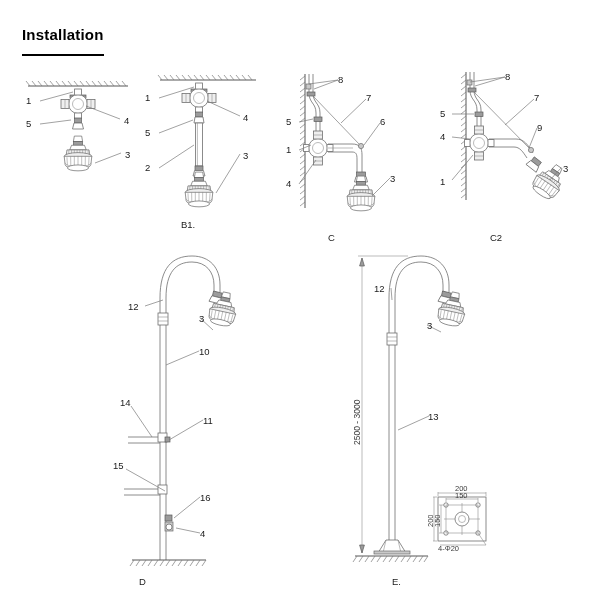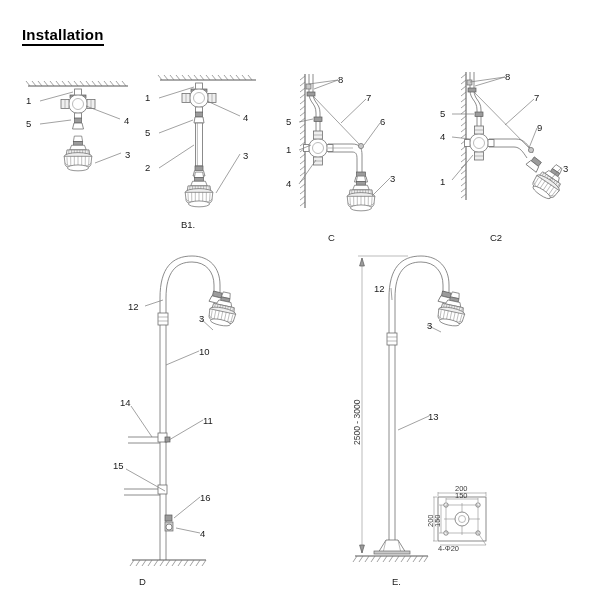--- a/index.html
+++ b/index.html
@@ -1,20 +1,20 @@
 <!DOCTYPE html>
 <html><head>
 <meta charset="utf-8">
 <style>
   html,body{margin:0;padding:0;background:#ffffff;}
   body{width:600px;height:600px;position:relative;overflow:hidden;
        font-family:"Liberation Sans", sans-serif;color:#000;}
   #page{position:absolute;left:0;top:0;width:600px;height:600px;}
   .title{position:absolute;left:22px;top:27px;font-size:15px;font-weight:bold;
-         letter-spacing:0.2px;border-bottom:2px solid #000;padding-bottom:1px;
+         letter-spacing:0.2px;border-bottom:2px solid #000;padding-bottom:11px;
          line-height:16px;}
   svg{position:absolute;left:0;top:0;width:600px;height:600px;}
   .ln{fill:none;stroke:#6f6f6f;stroke-width:0.8;}
   .ln2{fill:none;stroke:#565656;stroke-width:1.0;}
   .thin{fill:none;stroke:#8d8d8d;stroke-width:0.6;}
   .lead{fill:none;stroke:#7a7a7a;stroke-width:0.7;}
   .fillw{fill:#ffffff;stroke:#6f6f6f;stroke-width:0.8;}
   .filll{fill:#efefef;stroke:#6f6f6f;stroke-width:0.8;}
   .filld{fill:#9b9b9b;stroke:#5a5a5a;stroke-width:0.7;}
   .fillm{fill:#c9c9c9;stroke:#6a6a6a;stroke-width:0.7;}

